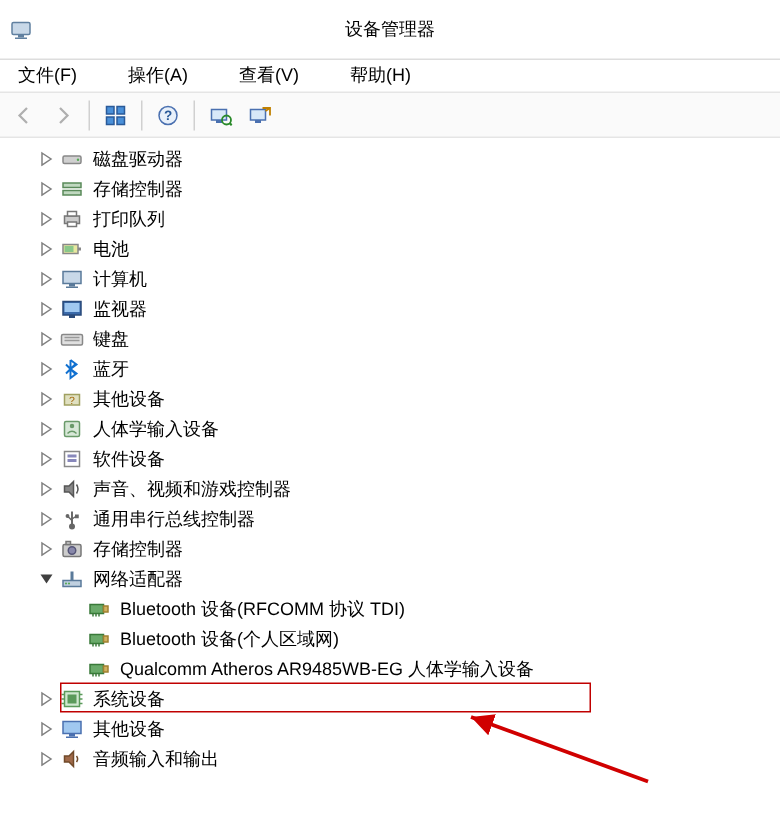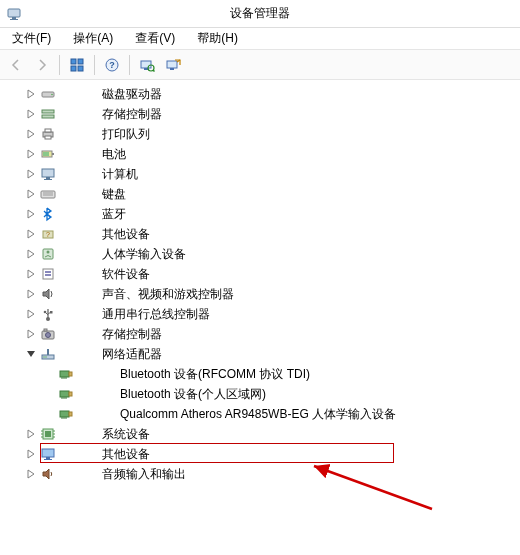--- a/index.html
+++ b/index.html
@@ -7,21 +7,21 @@
     margin: 0;
     font-family: "Microsoft YaHei", "Segoe UI", Tahoma, sans-serif;
     font-size: 12px;
     background: #fff;
     width: 520px;
     height: 555px;
     overflow: hidden;
     position: relative;
   }
   .titlebar {
-    height: 28px;
+    height: 40px;
     display: flex;
     align-items: center;
     border-bottom: 1px solid #ddd;
     background: #fff;
   }
   .titlebar .sys-icon {
     width: 16px; height: 16px;
     margin: 0 6px;
     display: inline-flex; align-items: center; justify-content: center;
   }
@@ -29,21 +29,21 @@
     flex: 1;
     text-align: center;
     font-size: 12px;
     padding-right: 28px;
   }
   .menubar {
     height: 22px;
     display: flex;
     align-items: center;
     padding: 0 4px;
-    gap: 6px;
+    gap: 18px;
     border-bottom: 1px solid #e5e5e5;
   }
   .menubar .menu-item {
     padding: 2px 8px;
     cursor: default;
   }
   .toolbar {
     height: 30px;
     display: flex;
     align-items: center;
@@ -90,21 +90,20 @@
   .node-icon {
     width: 16px; height: 16px;
     display: inline-flex;
     align-items: center;
     justify-content: center;
     margin-right: 4px;
     flex-shrink: 0;
   }
   .node-label {
     padding: 1px 2px;
-    margin-left: 40px;
   }
   .highlight-box {
     position: absolute;
     border: 1px solid #c00000;
     pointer-events: none;
   }
   .arrow-overlay {
     position: absolute;
     pointer-events: none;
   }
@@ -257,20 +256,36 @@
     </div>
     <div class="tree-row">
       <span class="indent" style="width:22px"></span>
       <span class="expander">
         <svg width="10" height="10" viewBox="0 0 10 10">
           <path d="M2 1 L8 5 L2 9 Z" fill="none" stroke="#808080" stroke-width="1"></path>
         </svg>
       </span>
       <span class="node-icon">
         <svg width="16" height="16" viewBox="0 0 16 16">
+          <rect x="2" y="3" width="12" height="9" fill="#3a6aaa" stroke="#2a4a7a"></rect>
+          <rect x="3" y="4" width="10" height="6" fill="#a0c8f0"></rect>
+          <rect x="6" y="12" width="4" height="2" fill="#2a4a7a"></rect>
+        </svg>
+      </span>
+      <span class="node-label">监视器</span>
+    </div>
+    <div class="tree-row">
+      <span class="indent" style="width:22px"></span>
+      <span class="expander">
+        <svg width="10" height="10" viewBox="0 0 10 10">
+          <path d="M2 1 L8 5 L2 9 Z" fill="none" stroke="#808080" stroke-width="1"></path>
+        </svg>
+      </span>
+      <span class="node-icon">
+        <svg width="16" height="16" viewBox="0 0 16 16">
           <rect x="1" y="5" width="14" height="7" rx="1" fill="#e0e0e0" stroke="#888"></rect>
           <line x1="3" y1="7" x2="13" y2="7" stroke="#999"></line>
           <line x1="3" y1="9" x2="13" y2="9" stroke="#999"></line>
         </svg>
       </span>
       <span class="node-label">键盘</span>
     </div>
     <div class="tree-row">
       <span class="indent" style="width:22px"></span>
       <span class="expander">

